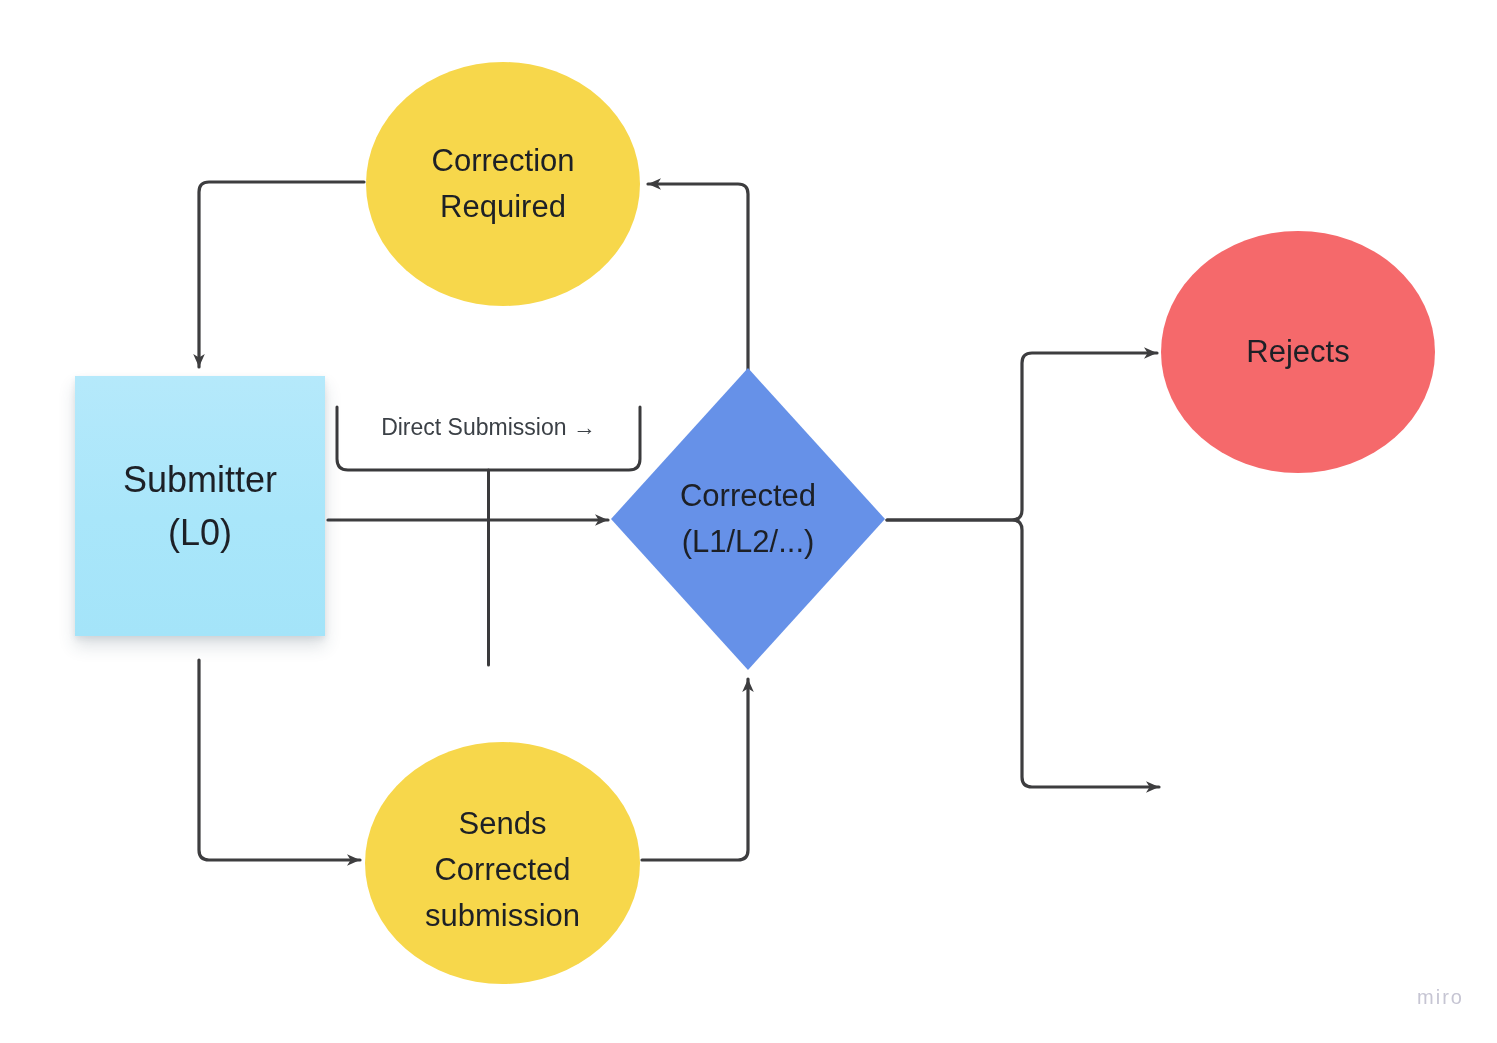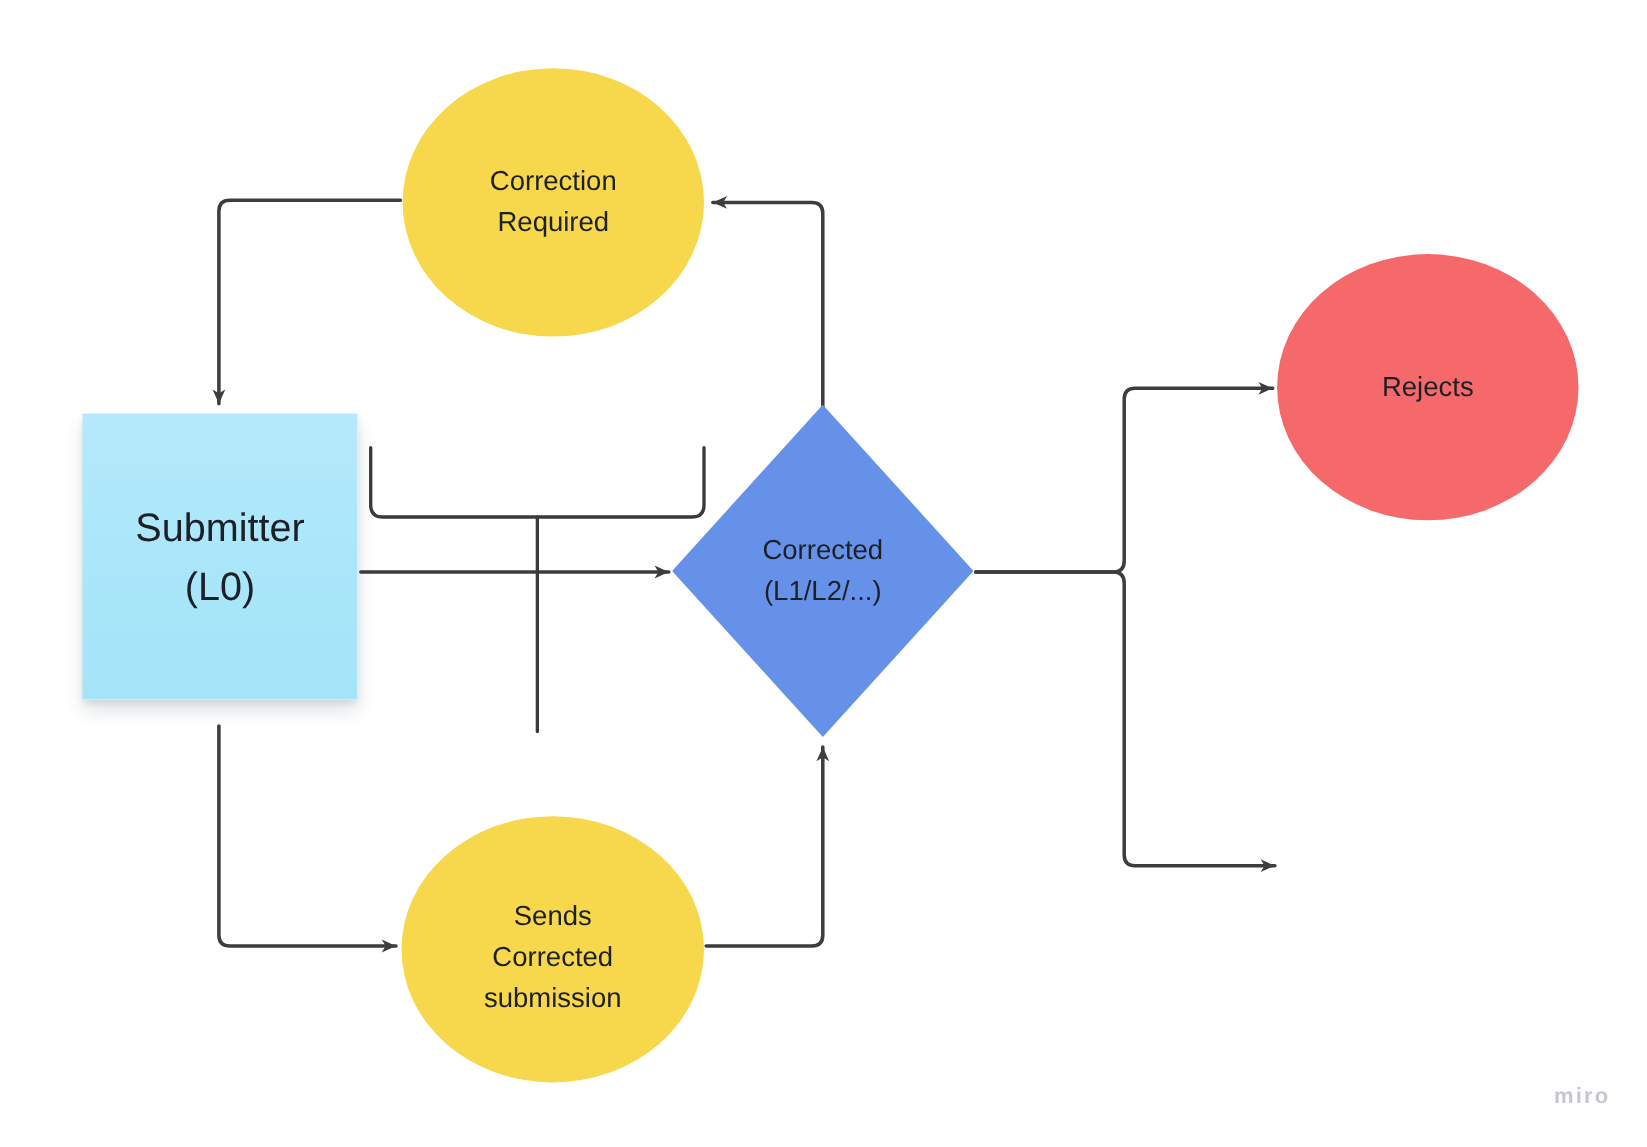--- a/index.html
+++ b/index.html
@@ -15,21 +15,21 @@
     position: absolute; left: 0; top: 0; width: 1497px; height: 1043px;
   }
   #connectors path.conn {
     fill: none; stroke: #3d3d3f; stroke-width: 3.2px; stroke-linecap: round;
   }
   #connectors path.brace {
     fill: none; stroke: #3a3a3c; stroke-width: 3px; stroke-linecap: round;
   }
   .node {
     position: absolute; display: flex; align-items: center; justify-content: center;
-    text-align: center; color: #1d2026; font-size: 25px; line-height: 1.48;
+    text-align: center; color: #1d2026; font-size: 31px; line-height: 1.48;
   }
   .ellipse { border-radius: 50%; }
   .node-correction { left: 366px; top: 62px;  width: 274px; height: 244px; background: #f7d74b; }
   .node-sends      { left: 365px; top: 742px; width: 275px; height: 242px; background: #f7d74b; }
   .node-rejects    { left: 1161px; top: 231px; width: 274px; height: 242px; background: #f5696b; }
   .node-approve    { left: 1163px; top: 668px; width: 274px; height: 244px; background: #31c05e; }
   .node-sticky {
     left: 75px; top: 376px; width: 250px; height: 260px;
     background: linear-gradient(180deg, #b5e9fb 0%, #a9e6fa 55%, #a4e4f9 100%);
     box-shadow: 0 10px 16px rgba(45,70,90,0.16), 0 3px 6px rgba(45,70,90,0.10);
@@ -44,21 +44,21 @@
   .node-correction .node-label { max-width: 180px; }
   .node-sticky     .node-label { max-width: 170px; }
   .node-diamond    .node-label { max-width: 170px; }
   .node-sends      .node-label { max-width: 156px; margin-top: 14px; }
   .edge-label {
     position: absolute; left: 337px; top: 413px; width: 303px;
     text-align: center; font-size: 23px; color: #3b4046; line-height: 1.3;
   }
   .watermark {
     position: absolute; right: 33px; bottom: 34px;
-    font-size: 20px; font-weight: 700; letter-spacing: 2px; color: #c6c5d3;
+    font-size: 20px; font-weight: 400; letter-spacing: 2px; color: #c6c5d3;
   }
 </style>
 </head>
 <body>
 
 <div id="board">
 
   <svg id="connectors" width="1497" height="1043" viewBox="0 0 1497 1043" xmlns="http://www.w3.org/2000/svg">
     <defs>
       <marker id="arrow" markerUnits="userSpaceOnUse" markerWidth="22" markerHeight="16" refX="15" refY="7" orient="auto">
@@ -98,16 +98,17 @@
 
   <div class="node ellipse node-rejects">
     <span class="node-label">Rejects</span>
   </div>
 
 
   <div class="node ellipse node-sends">
     <span class="node-label">Sends Corrected submission</span>
   </div>
 
+  <div class="edge-label">Direct Submission →</div>
 
   <div class="watermark">miro</div>
 
 </div>
 
 </body></html>

